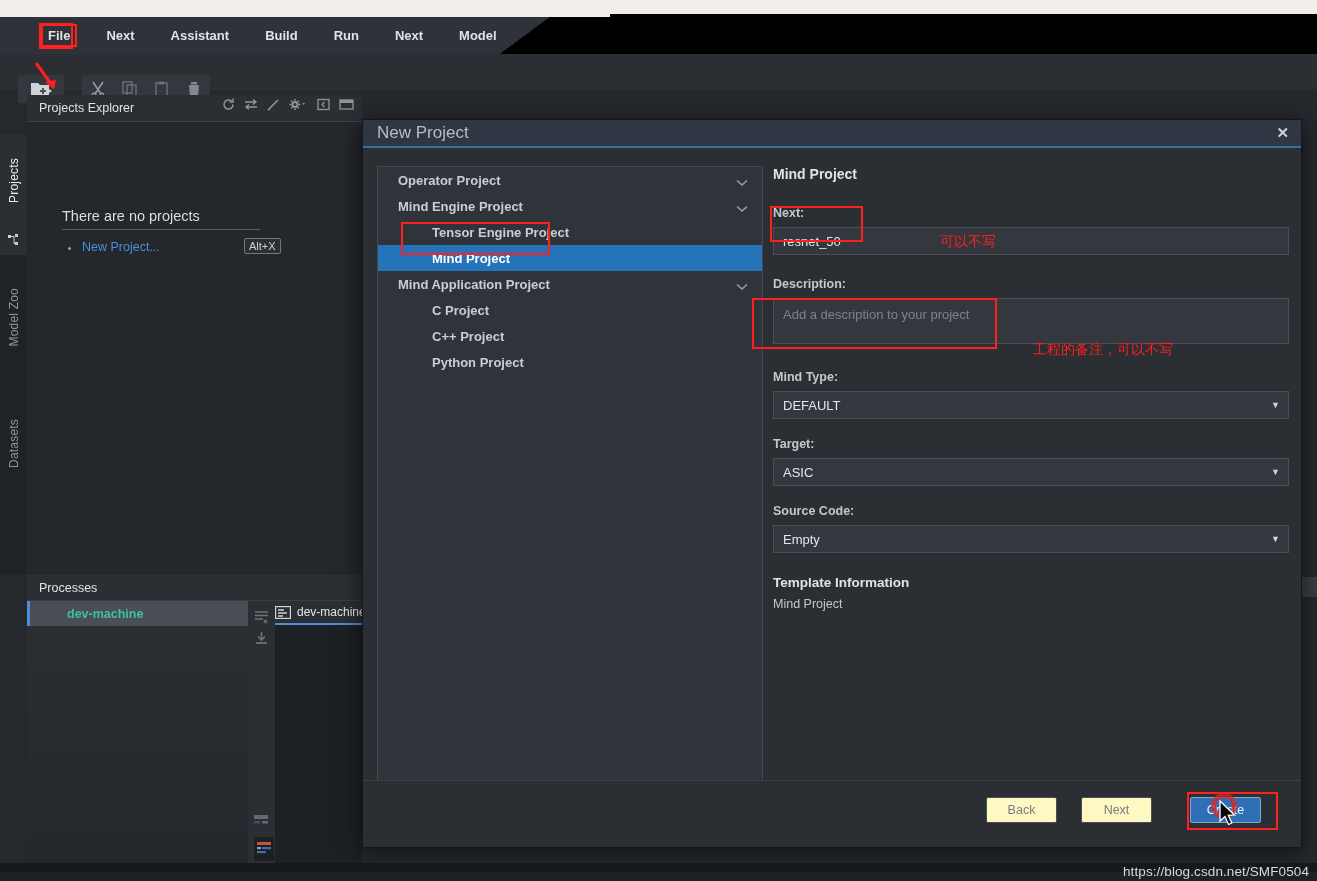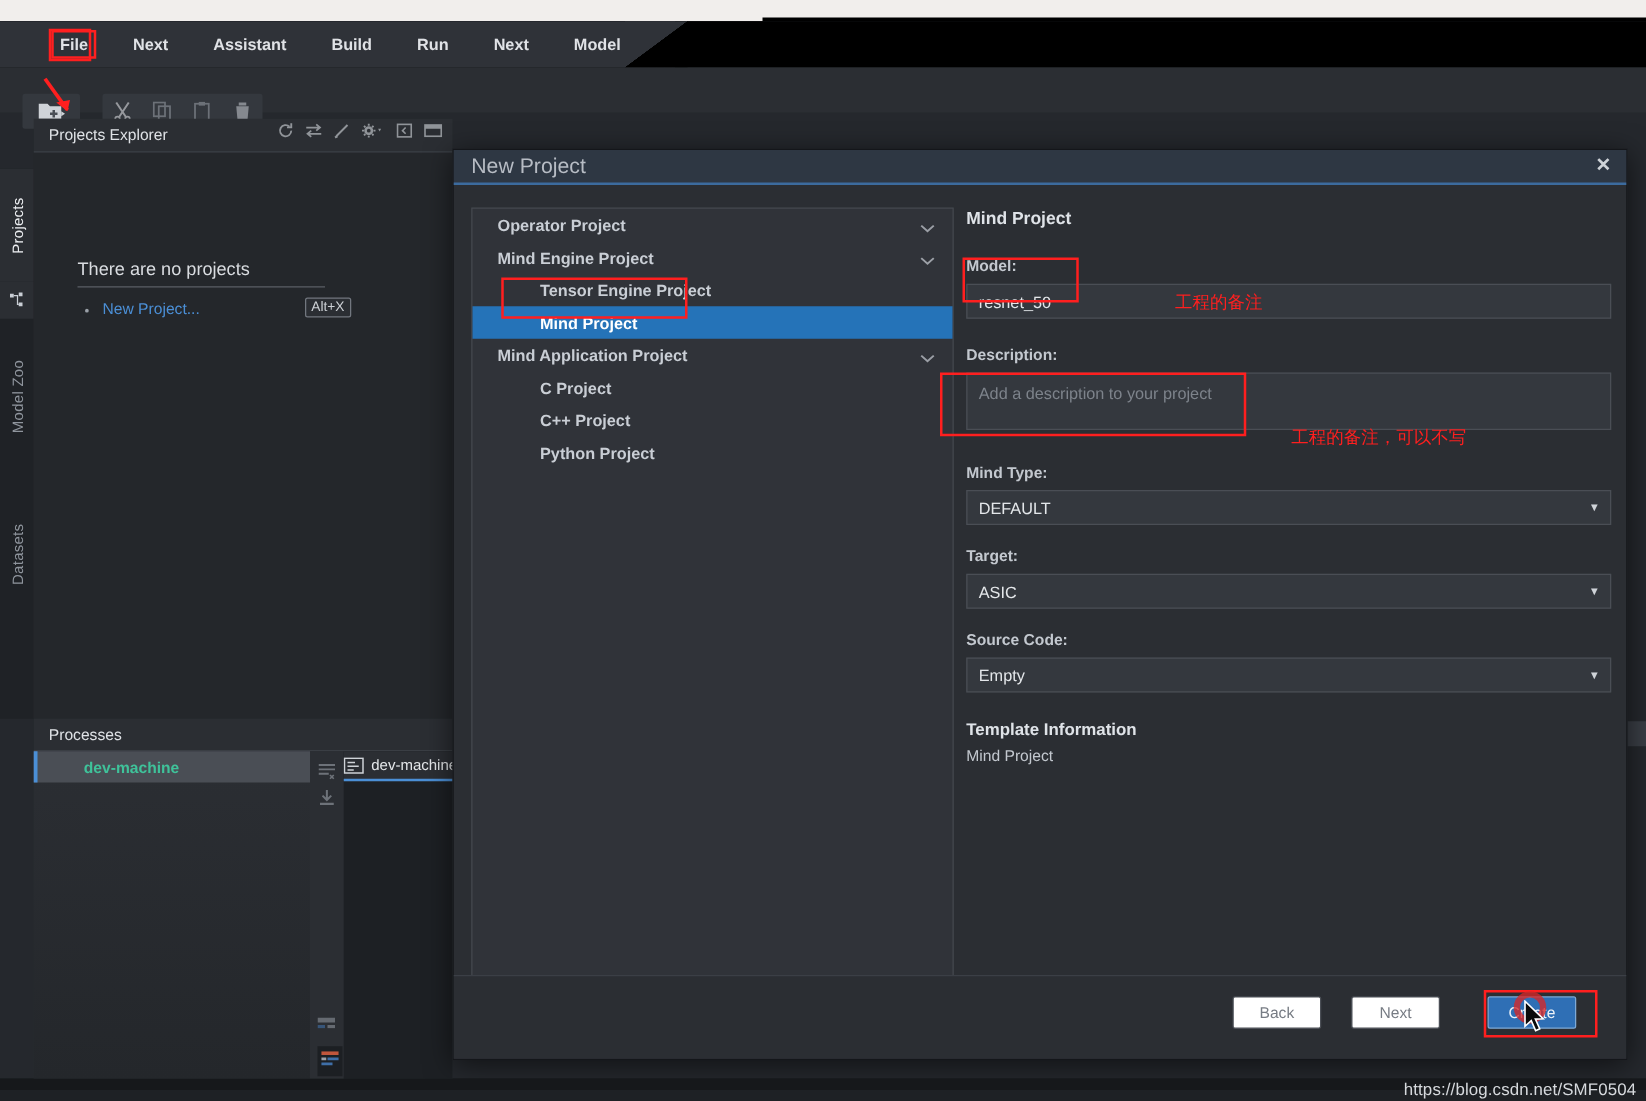--- a/index.html
+++ b/index.html
@@ -217,21 +217,21 @@
   
   .dlg-footer {
     position: absolute; left: 0; bottom: 0; width: 938px; height: 67px;
     background: #2b2e33; border-top: 1px solid #3b3f46;
   }
   .btn {
     position: absolute; top: 16px; width: 71px; height: 26px;
     font-size: 12.5px; display: flex; align-items: center; justify-content: center;
     border-radius: 2px; cursor: pointer;
   }
-  .btn.disabled { background: #ffffff; border: 1px solid #4a4e55; color: #777c84; }
+  .btn.disabled { background: #fef9c3; border: 1px solid #4a4e55; color: #777c84; }
   .btn.primary { background: #2f6fb5; border: 1px solid #7ea9d6; color: #eef3f9; }
   .btn-back { right: 244px; }
   .btn-next { right: 149px; }
   .btn-create { right: 40px; }
 
   
   .redbox { position: absolute; border: 2px solid #ff1f1f; pointer-events: none; }
 
   
   .click-ring {
@@ -488,21 +488,21 @@
               <span>C++ Project</span>
             </div>
             <div class="tree-row child">
               <span>Python Project</span>
             </div>
           </div>
 
         <div class="form">
           <div class="form-heading">Mind Project</div>
 
-          <div class="field-label">Model:</div>
+          <div class="field-label">Next:</div>
           <input class="text-input" type="text" value="resnet_50" style="">
 
           <div class="spacer-22"></div>
 
           <div class="field-label">Description:</div>
           <textarea class="text-area" placeholder="Add a description to your project" style=""></textarea>
 
           <div class="spacer-22"></div>
 
           <div class="field-label">Mind Type:</div>
@@ -540,21 +540,21 @@
         <div class="btn primary btn-create">Create</div>
       </div>
     </div>
 
     <div class="redbox" style="left:39px; top:6px; width:34px; height:26px;"></div>
     <div class="redbox" style="left:401px; top:205px; width:149px; height:33px;"></div>
     <div class="redbox" style="left:770px; top:189px; width:93px; height:36px;"></div>
     <div class="redbox" style="left:752px; top:281px; width:245px; height:51px;"></div>
     <div class="redbox" style="left:1187px; top:775px; width:91px; height:38px;"></div>
 
-    <div class="anno-text" style="left:940px; top:216px;">工程的备注</div>
+    <div class="anno-text" style="left:940px; top:216px;">可以不写</div>
     <div class="anno-text" style="left:1033px; top:324px;">工程的备注，可以不写</div>
 
     <div class="click-ring" style="left:1211px; top:776px;"></div>
     <div class="cursor" style="left:1218px; top:783px;">
       <svg width="19" height="27" viewBox="0 0 19 27">
         <path d="M2 1 L2 21 L7 16.5 L10.5 24.5 L13.8 23 L10.3 15.3 L16.5 15 Z" fill="#0a0a0a" stroke="#ffffff" stroke-width="1.3"></path>
       </svg>
     </div>
 
   </div>

